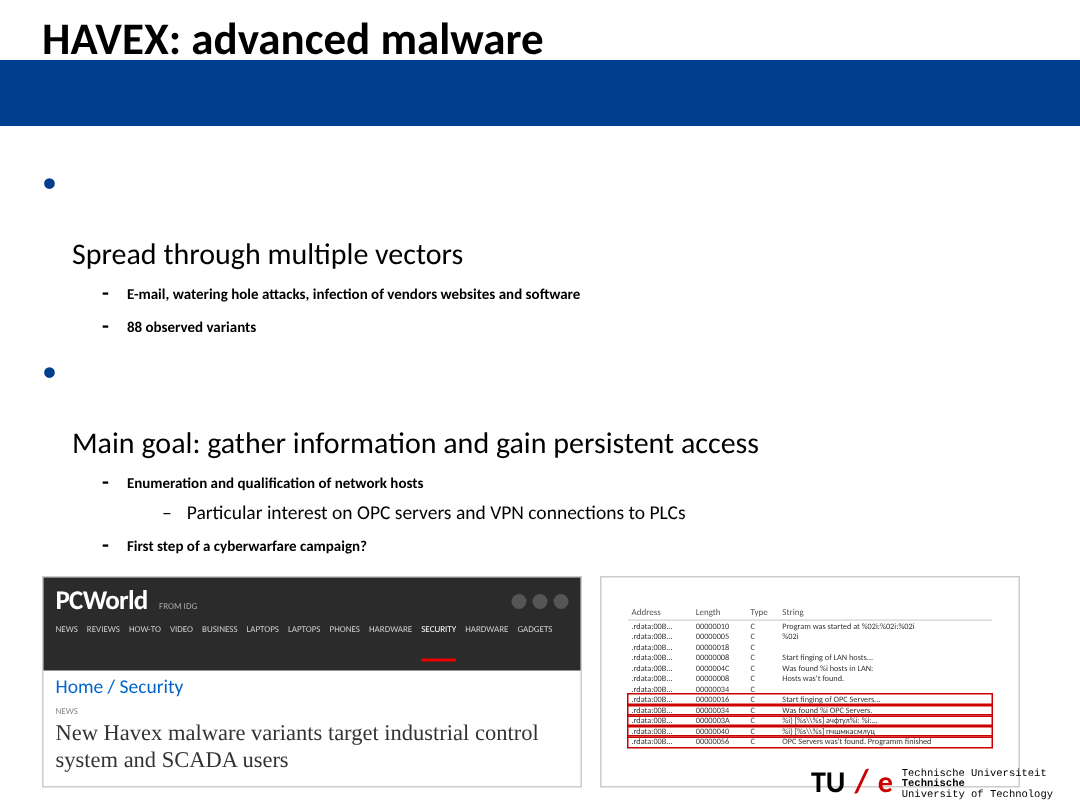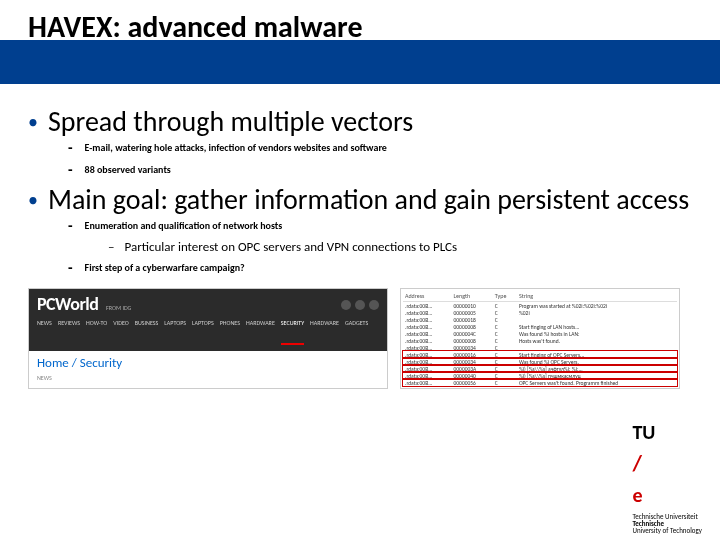--- a/index.html
+++ b/index.html
@@ -3,51 +3,51 @@
 <meta charset="utf-8">
 <style>
   * { margin: 0; padding: 0; box-sizing: border-box; }
   body { width: 720px; height: 540px; font-family: Calibri, Arial, sans-serif; background: #fff; position: relative; overflow: hidden; }
   .title-bar { position: relative; height: 84px; }
   .title-bar .blue-block { position: absolute; top: 40px; left: 0; right: 0; height: 44px; background: #003f8f; }
   .title-bar h1 { position: absolute; top: 8px; left: 28px; font-size: 30px; font-weight: bold; color: #000; z-index: 2; text-align: center; }
   .content { padding: 26px 28px 0 28px; }
   .bullet-l1 { display: flex; margin-bottom: 4px; }
   .bullet-l1 .dot { color: #003f8f; font-size: 20px; line-height: 24px; margin-right: 10px; }
-  .bullet-l1 .txt { font-size: 28px; line-height: 24px; color: #000; }
+  .bullet-l1 .txt { font-size: 20px; line-height: 24px; color: #000; margin-top: 48px; }
   .bullet-l2 { display: flex; margin-left: 40px; margin-bottom: 2px; }
   .bullet-l2 .dash { color: #000; font-size: 15px; line-height: 20px; margin-right: 12px; font-weight: bold; }
   .bullet-l2 .txt { font-size: 10px; line-height: 20px; color: #000; font-weight: 600; }
   .bullet-l3 { display: flex; margin-left: 80px; margin-bottom: 2px; }
   .bullet-l3 .dash { color: #000; font-size: 13px; line-height: 18px; margin-right: 10px; }
   .bullet-l3 .txt { font-size: 13px; line-height: 18px; color: #000; font-weight: 400; }
   .gap { height: 6px; }
   .figs { display: flex; margin-top: 10px; padding: 0 28px; gap: 12px; }
   .fig-left { width: 360px; border: 1px solid #ccc; background: #fff; }
   .pcw-head { background: #2b2b2b; color: #fff; padding: 4px 8px 0 8px; }
   .pcw-logo { display: flex; align-items: baseline; justify-content: space-between; }
   .pcw-logo .brand { font-size: 18px; font-weight: bold; letter-spacing: -0.5px; }
   .pcw-logo .ed { font-size: 6px; color: #aaa; margin-left: 4px; }
   .pcw-logo .icons { display: flex; gap: 4px; }
   .pcw-logo .icons span { width: 10px; height: 10px; border-radius: 50%; background: #555; display: inline-block; }
   .pcw-nav { display: flex; gap: 6px; font-size: 6px; color: #ccc; padding: 4px 0 6px 0; flex-wrap: wrap; }
   .pcw-nav span.active { color: #fff; border-bottom: 2px solid #e00; padding-bottom: 16px; }
   .pcw-crumb { font-size: 13px; color: #06c; padding: 4px 8px; }
   .pcw-tag { font-size: 6px; color: #888; padding: 0 8px; }
   .pcw-title { font-size: 15px; color: #333; padding: 2px 8px 8px 8px; line-height: 1.2; font-family: Georgia, serif; }
-  .fig-right { width: 280px; border: 1px solid #ccc; background: #fff; font-size: 6px; padding: 2px; }
+  .fig-right { width: 280px; border: 1px solid #ccc; background: #fff; font-size: 6px; padding: 18px; }
   .tbl { width: 100%; border-collapse: collapse; }
   .tbl th { text-align: left; font-weight: normal; color: #555; border-bottom: 1px solid #ddd; padding: 1px 2px; font-size: 6px; }
   .tbl td { padding: 0.5px 2px; color: #333; white-space: nowrap; overflow: hidden; font-size: 5.5px; }
   .hl1 { outline: 1px solid #c00; }
   .hl2 { outline: 1.5px solid #c00; }
-  .footer-logo { position: absolute; bottom: 6px; right: 18px; display: flex; align-items: flex-start; gap: 6px; flex-direction: column; }
+  .footer-logo { position: absolute; bottom: 6px; right: 18px; display: flex; align-items: flex-end; gap: 6px; }
   .footer-logo .tue { font-size: 20px; font-weight: bold; color: #000; }
   .footer-logo .slash { color: #c00; font-size: 22px; font-weight: bold; }
-  .footer-logo .sm { font-size: 7px; line-height: 1; color: #000; }
+  .footer-logo .sm { font-size: 7px; line-height: 1; color: #000; font-family: Liberation Mono, monospace; }
 </style>
 </head>
 <body>
 
 <div class="title-bar">
   <div class="blue-block"></div>
   <h1>HAVEX: advanced malware</h1>
 </div>
 
 <div class="content">
@@ -106,20 +106,21 @@
           <span>LAPTOPS</span>
           <span>PHONES</span>
           <span>HARDWARE</span>
           <span class="active">SECURITY</span>
           <span>HARDWARE</span>
           <span>GADGETS</span>
         </div>
     </div>
     <div class="pcw-crumb">Home / Security</div>
     <div class="pcw-tag">NEWS</div>
+    <div class="pcw-title">New Havex malware variants target industrial control system and SCADA users</div>
   </div>
   <div class="fig-right">
     <table class="tbl">
       <thead>
           <tr id="tbl-head">
             <th>Address</th>
             <th>Length</th>
             <th>Type</th>
             <th>String</th>
           </tr>

